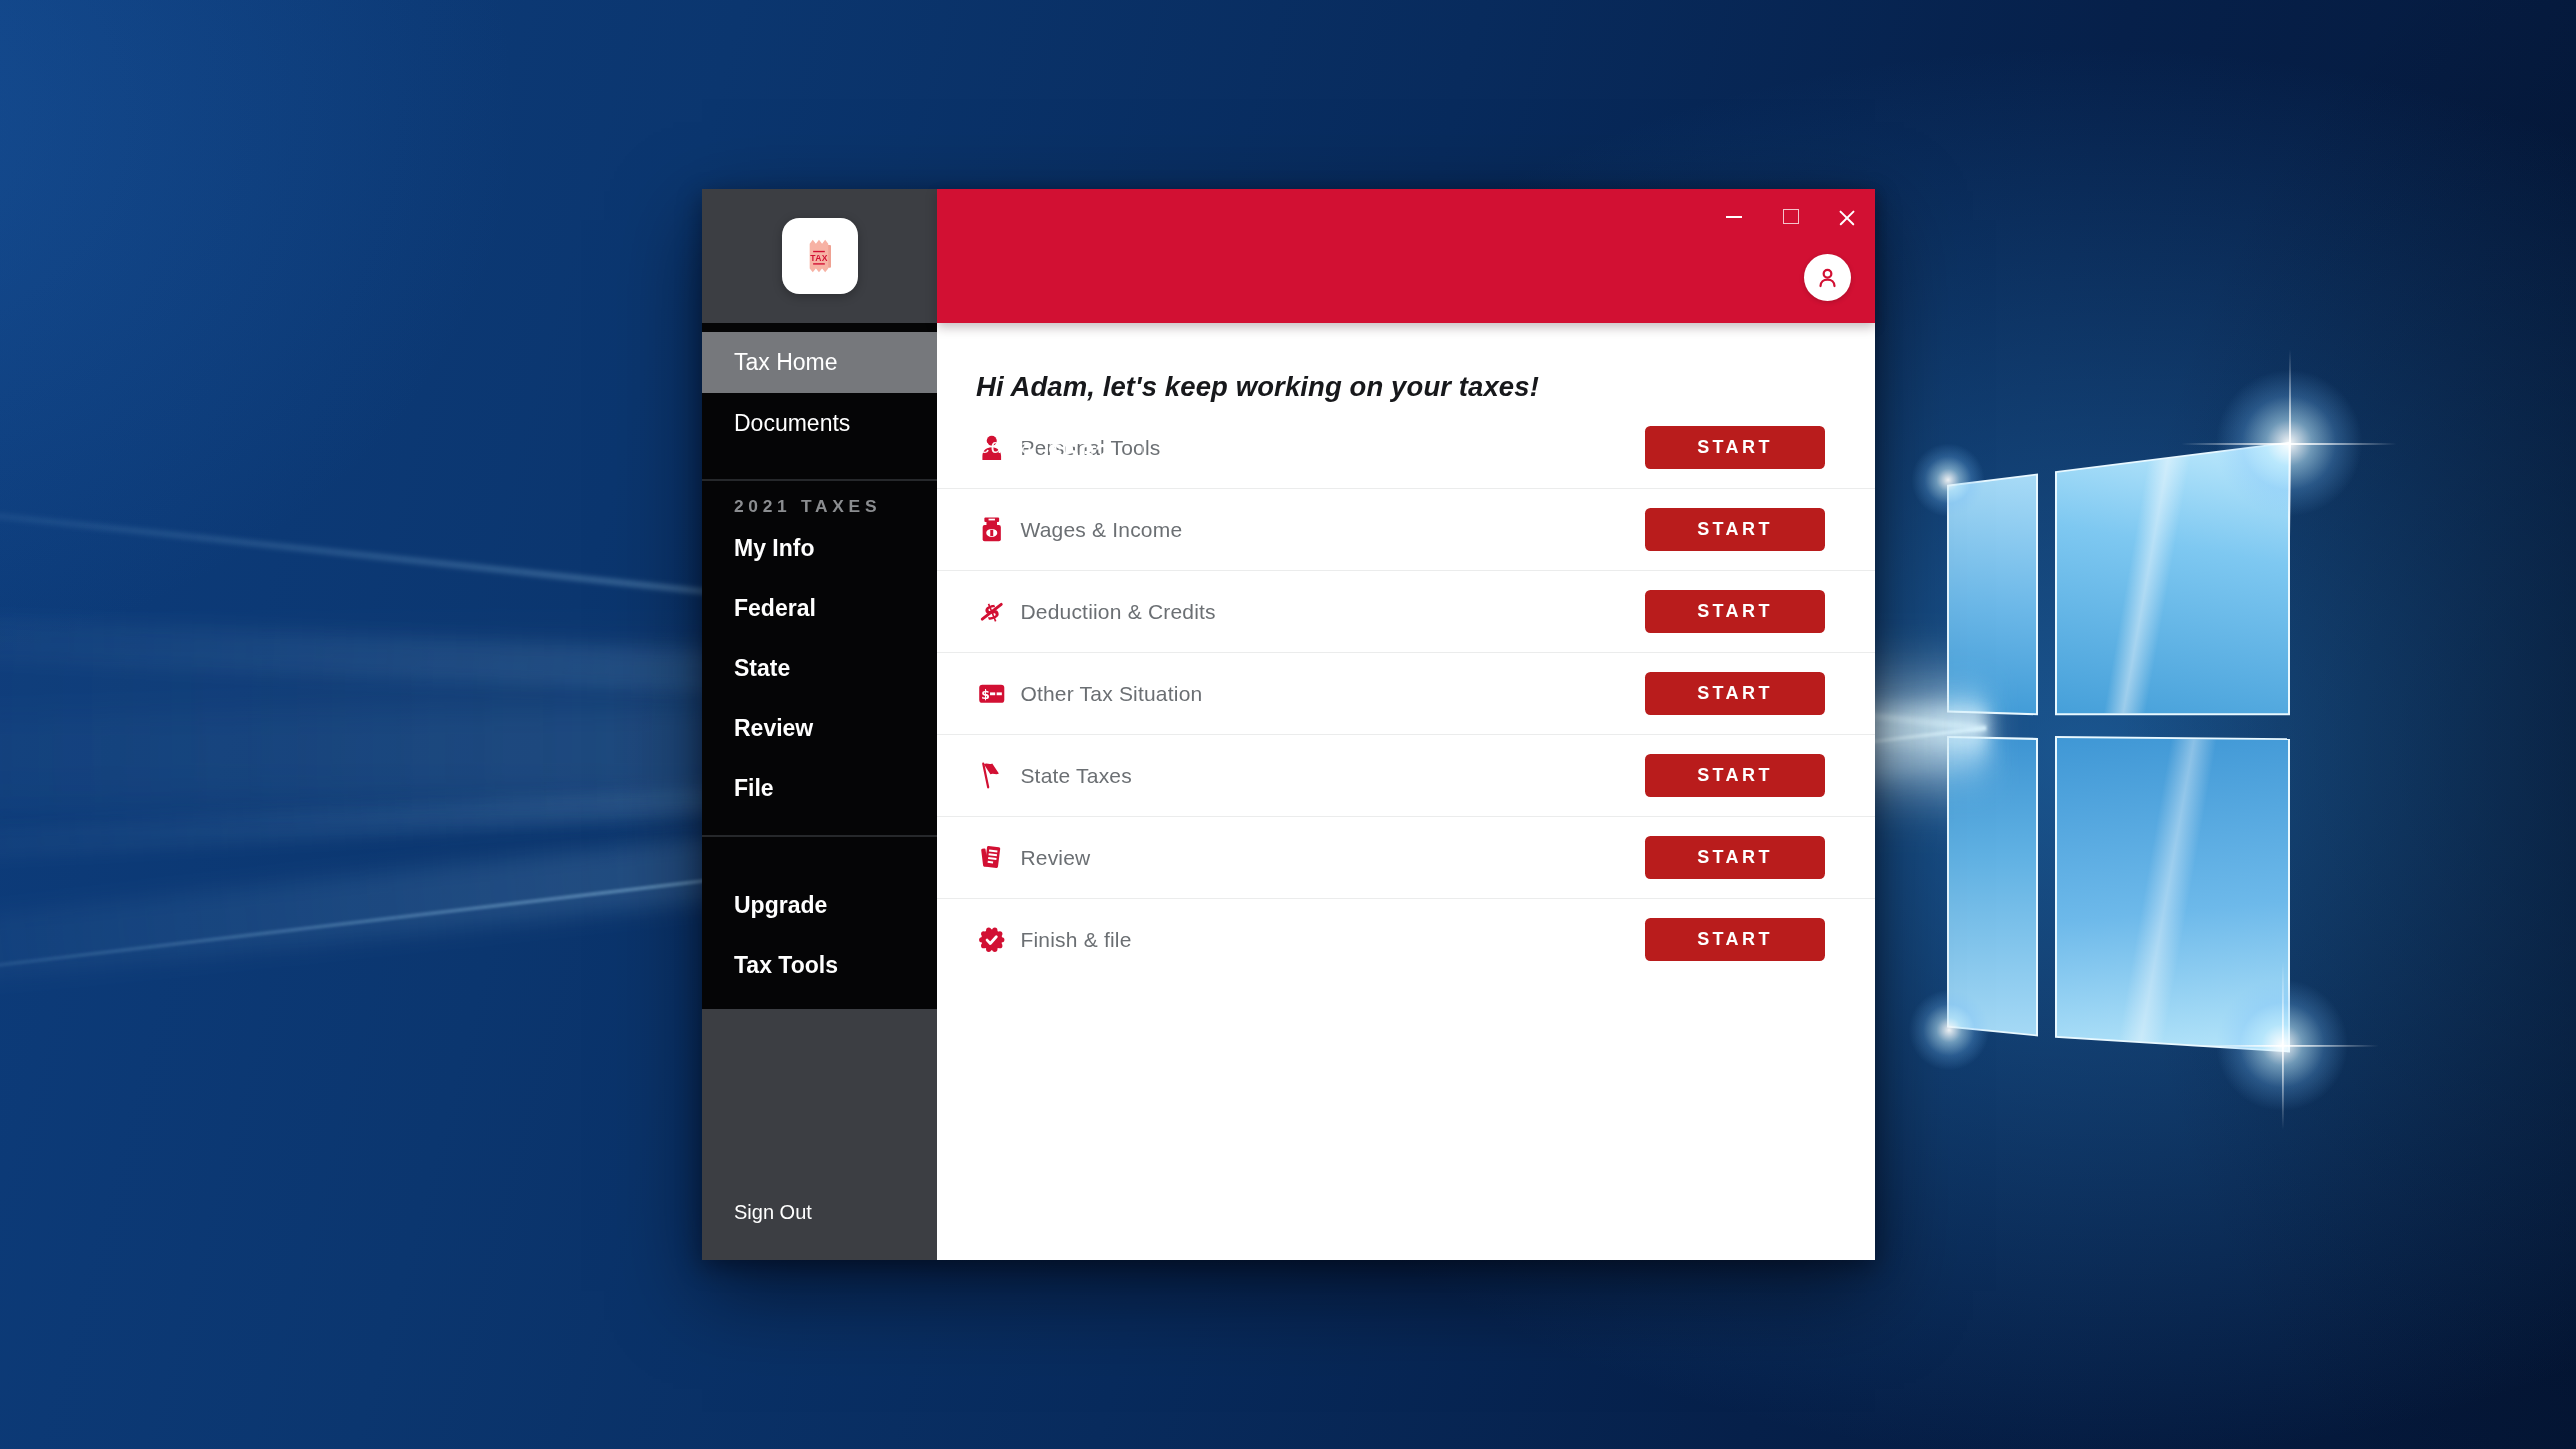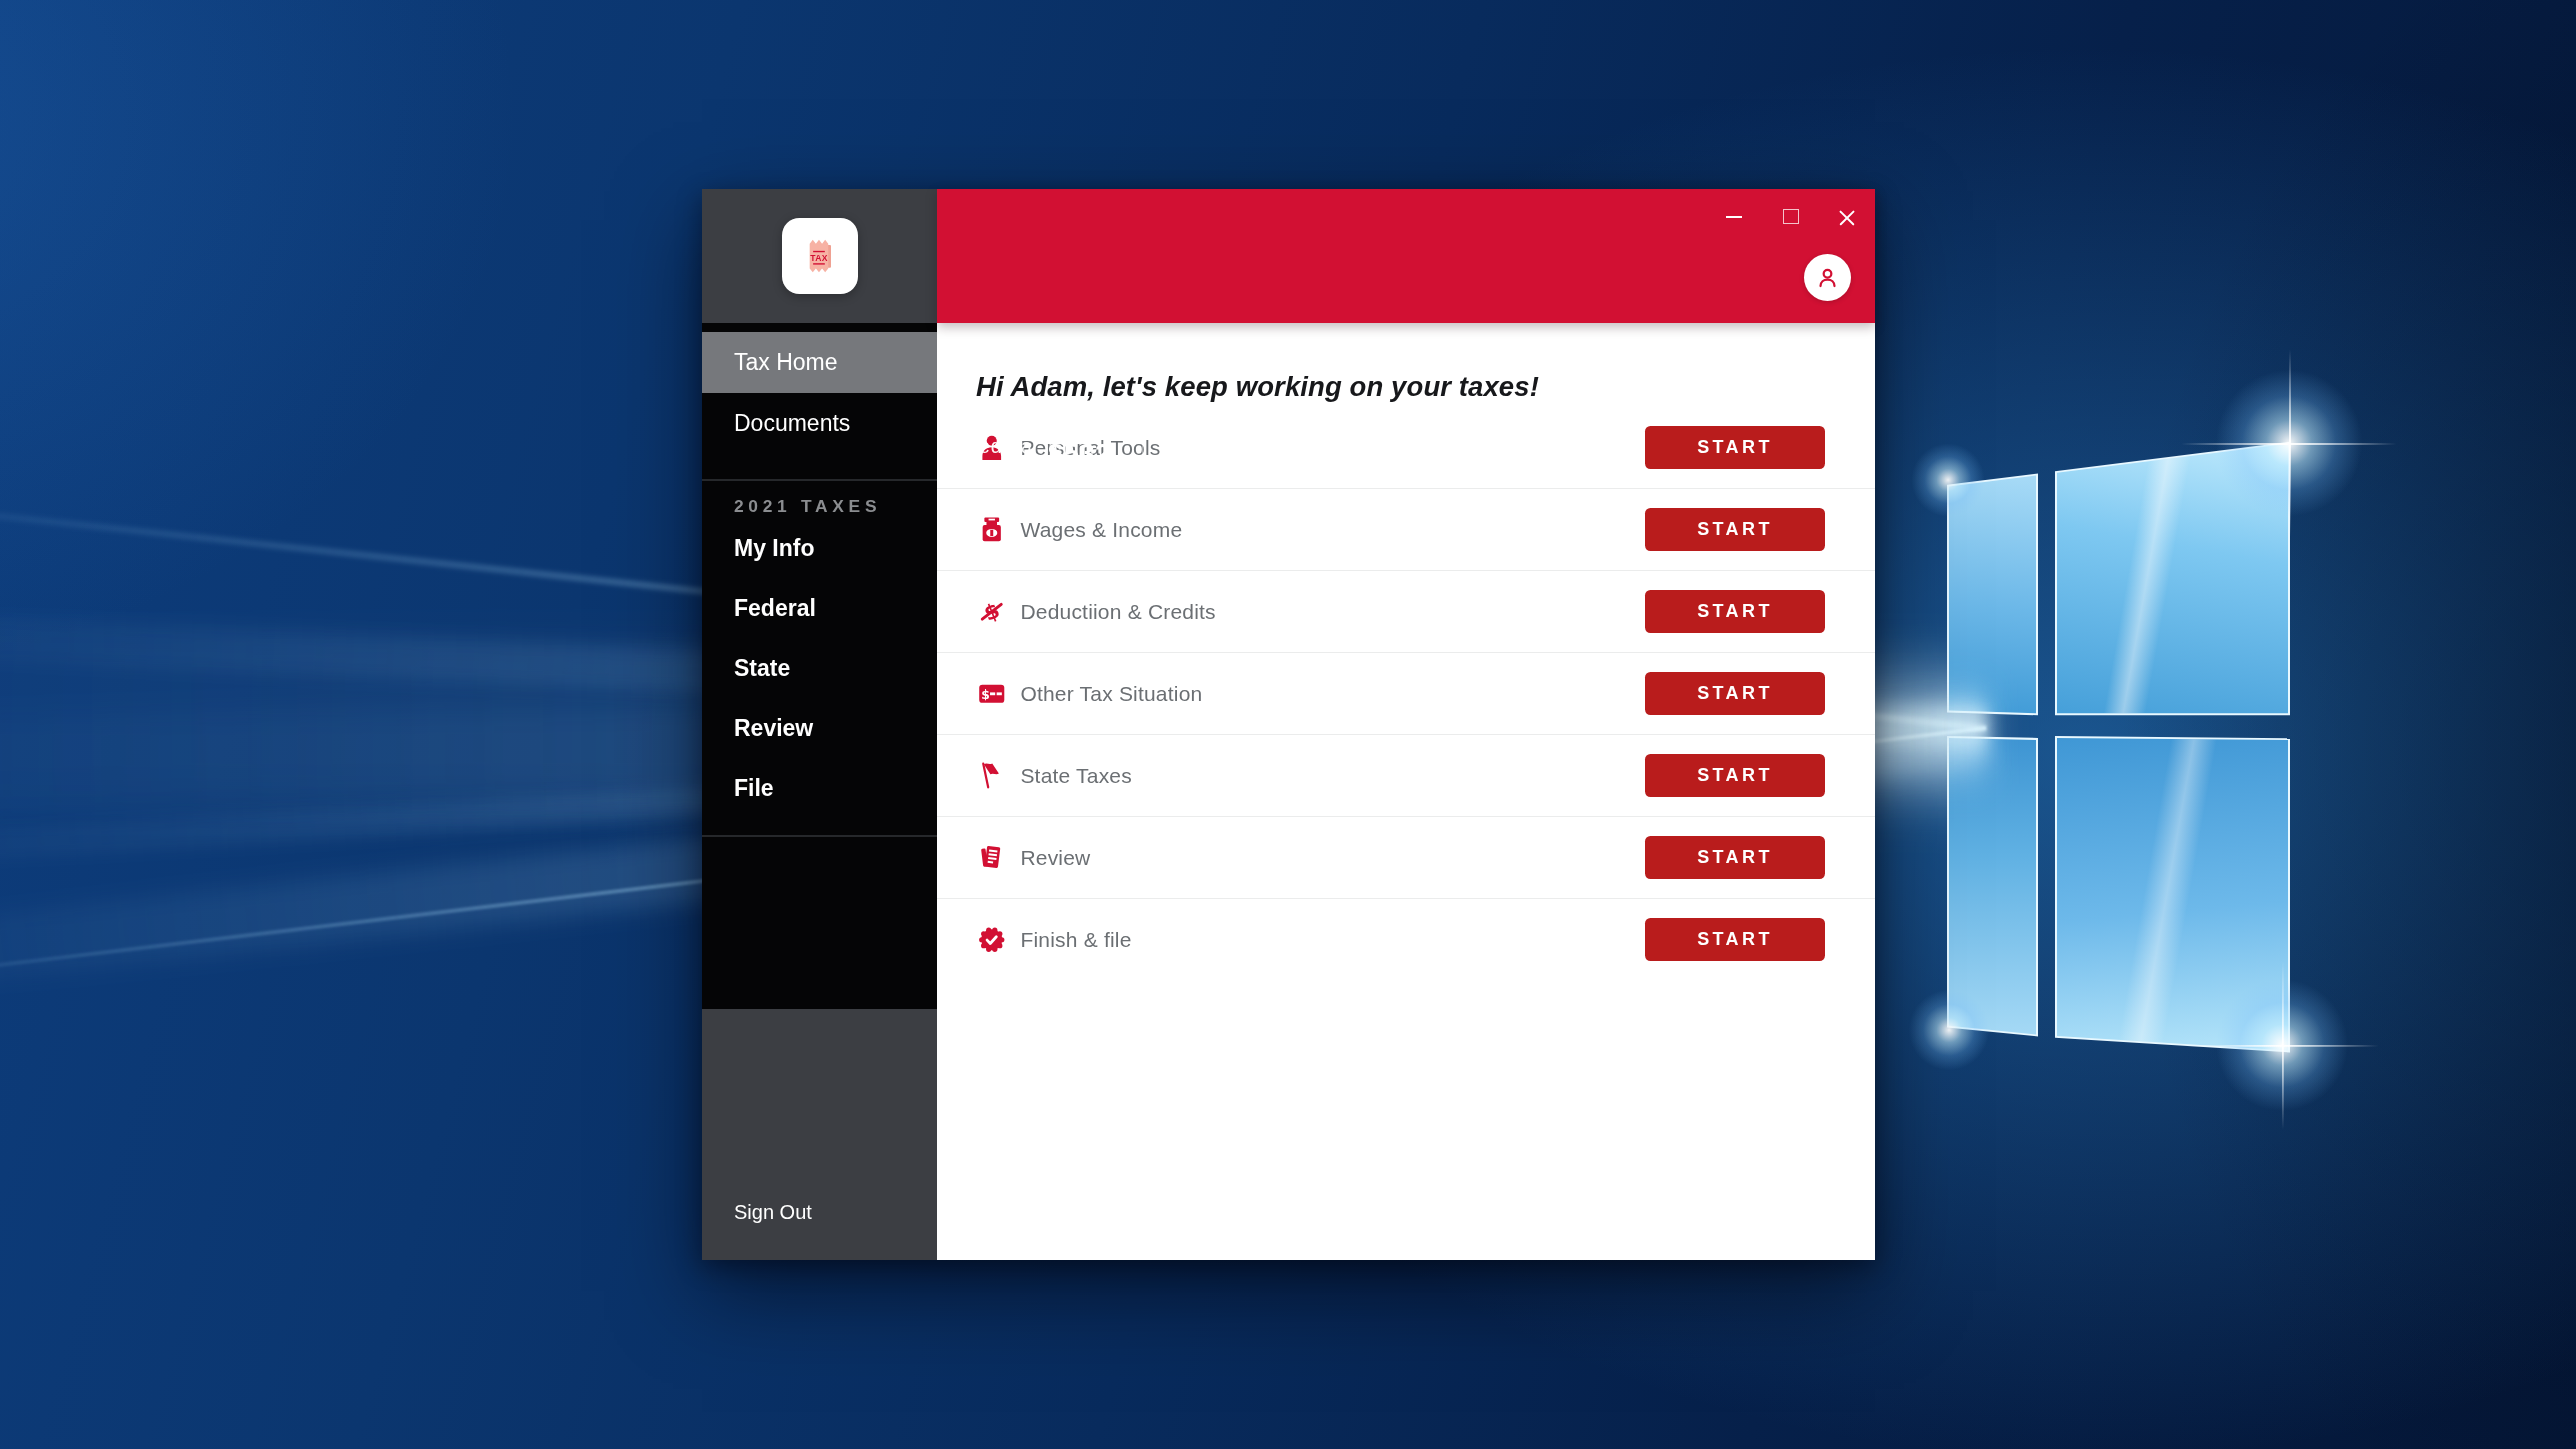--- a/index.html
+++ b/index.html
@@ -167,20 +167,24 @@
         <div class="nav-divider"></div>
         <div class="section-label">2021 TAXES</div>
         <div id="nav-section">
             <div class="nav-item">My Info</div>
             <div class="nav-item">Federal</div>
             <div class="nav-item">State</div>
             <div class="nav-item">Review</div>
             <div class="nav-item">File</div>
           </div>
         <div class="nav-divider div2"></div>
+        <div id="nav-secondary">
+            <div class="nav-item">Upgrade</div>
+            <div class="nav-item">Tax Tools</div>
+          </div>
       </nav>
       <div class="side-bottom">
         <div class="signout nav-item">Sign Out</div>
       </div>
     </aside>
 
     <section class="main">
       <header class="app-header">
         <div class="win-controls">
           <div class="win-btn">

